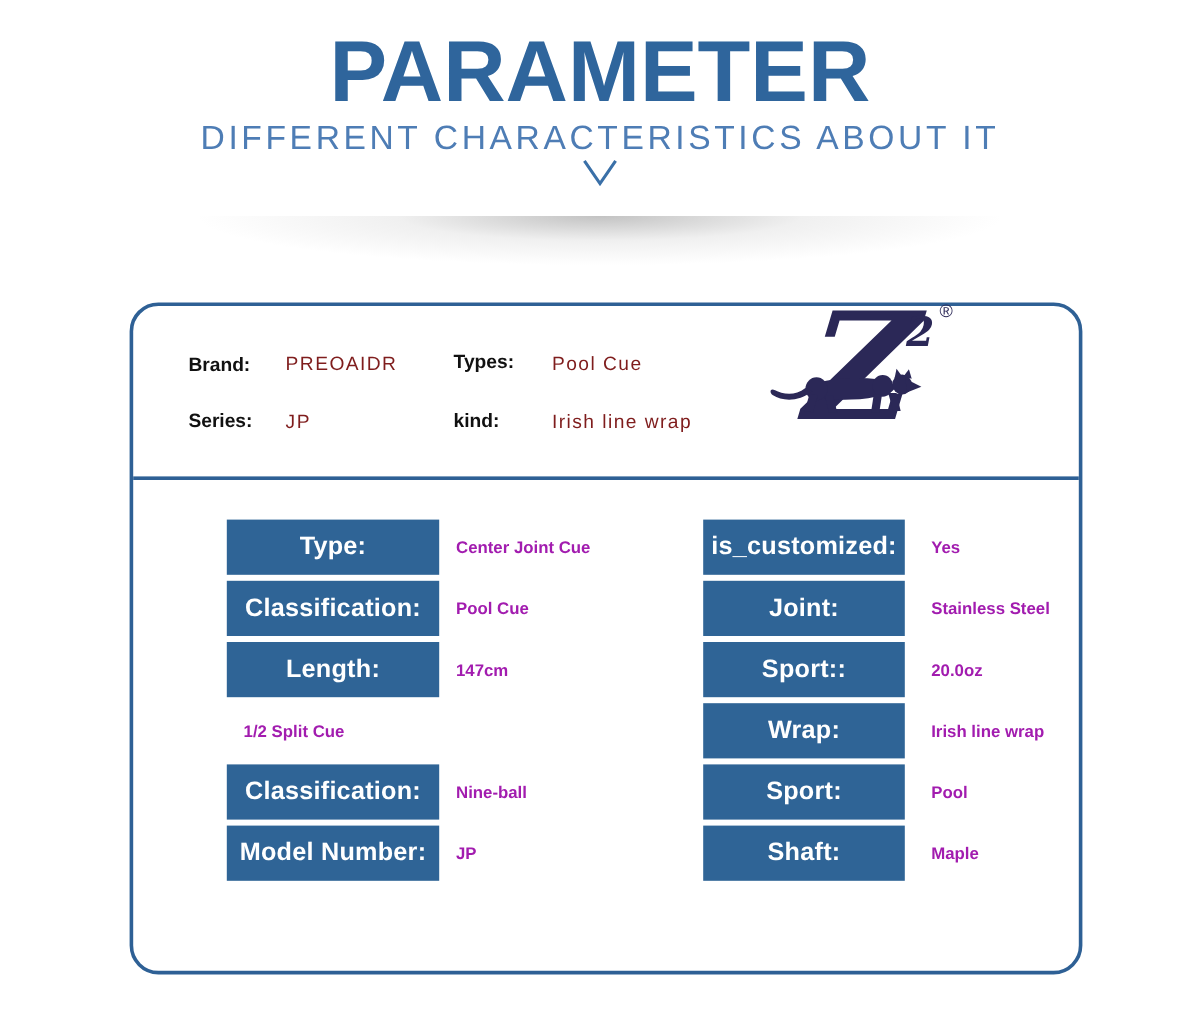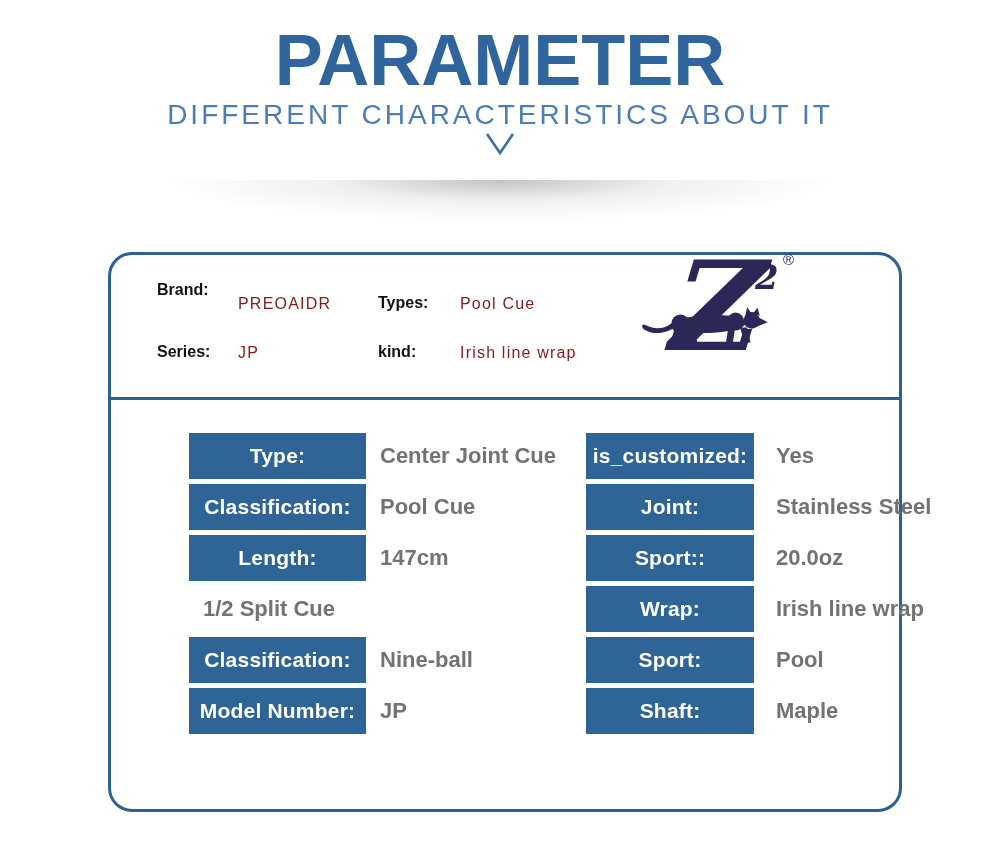--- a/index.html
+++ b/index.html
@@ -38,21 +38,21 @@
     position:absolute; left:0; top:142px; width:100%; height:3px;
     background:#2e6095;
   }
   
   .hdr-label {
     position:absolute; font-size:16px; font-weight:bold; color:#111;
   }
   .hdr-value {
     position:absolute; font-size:16px; font-weight:400; color:#7f1d1d; letter-spacing:1.2px;text-align:center;
   }
-  .hl-brand  { left:46px;  top:26px; }
+  .hl-brand  { left:46px;  top:41px; }
   .hv-brand  { left:127px; top:40px; }
   .hl-types  { left:267px; top:39px; }
   .hv-types  { left:349px; top:40px; }
   .hl-series { left:46px;  top:88px; }
   .hv-series { left:127px; top:89px; }
   .hl-kind   { left:267px; top:88px; }
   .hv-kind   { left:349px; top:89px; }
   
   .logo { position:absolute; left:540px; top:4px; width:200px; height:134px; }
   .logo-z {
@@ -75,21 +75,21 @@
   .col-left  { left:34px; }
   .col-right { left:431px; }
   .param-row { display:flex; align-items:center; margin-bottom:5px; height:46px;padding-left:44px; }
   .param-box {
     width:177px; height:46px; background:#2f6496; color:#fff;
     display:flex; align-items:center; justify-content:center;
     font-size:21px; font-weight:bold; letter-spacing:0.2px;
   }
   .col-right .param-box { width:168px; }
   .param-value {
-    margin-left:14px; font-size:22px; font-weight:bold; color:#737373;
+    margin-left:14px; font-size:14px; font-weight:bold; color:#a21caf;
     white-space:nowrap;
   }
   .col-right .param-value { margin-left:22px; }
 </style>
 </head>
 <body>
 
 <div class="page">
 
   <div class="page-title">PARAMETER</div>

